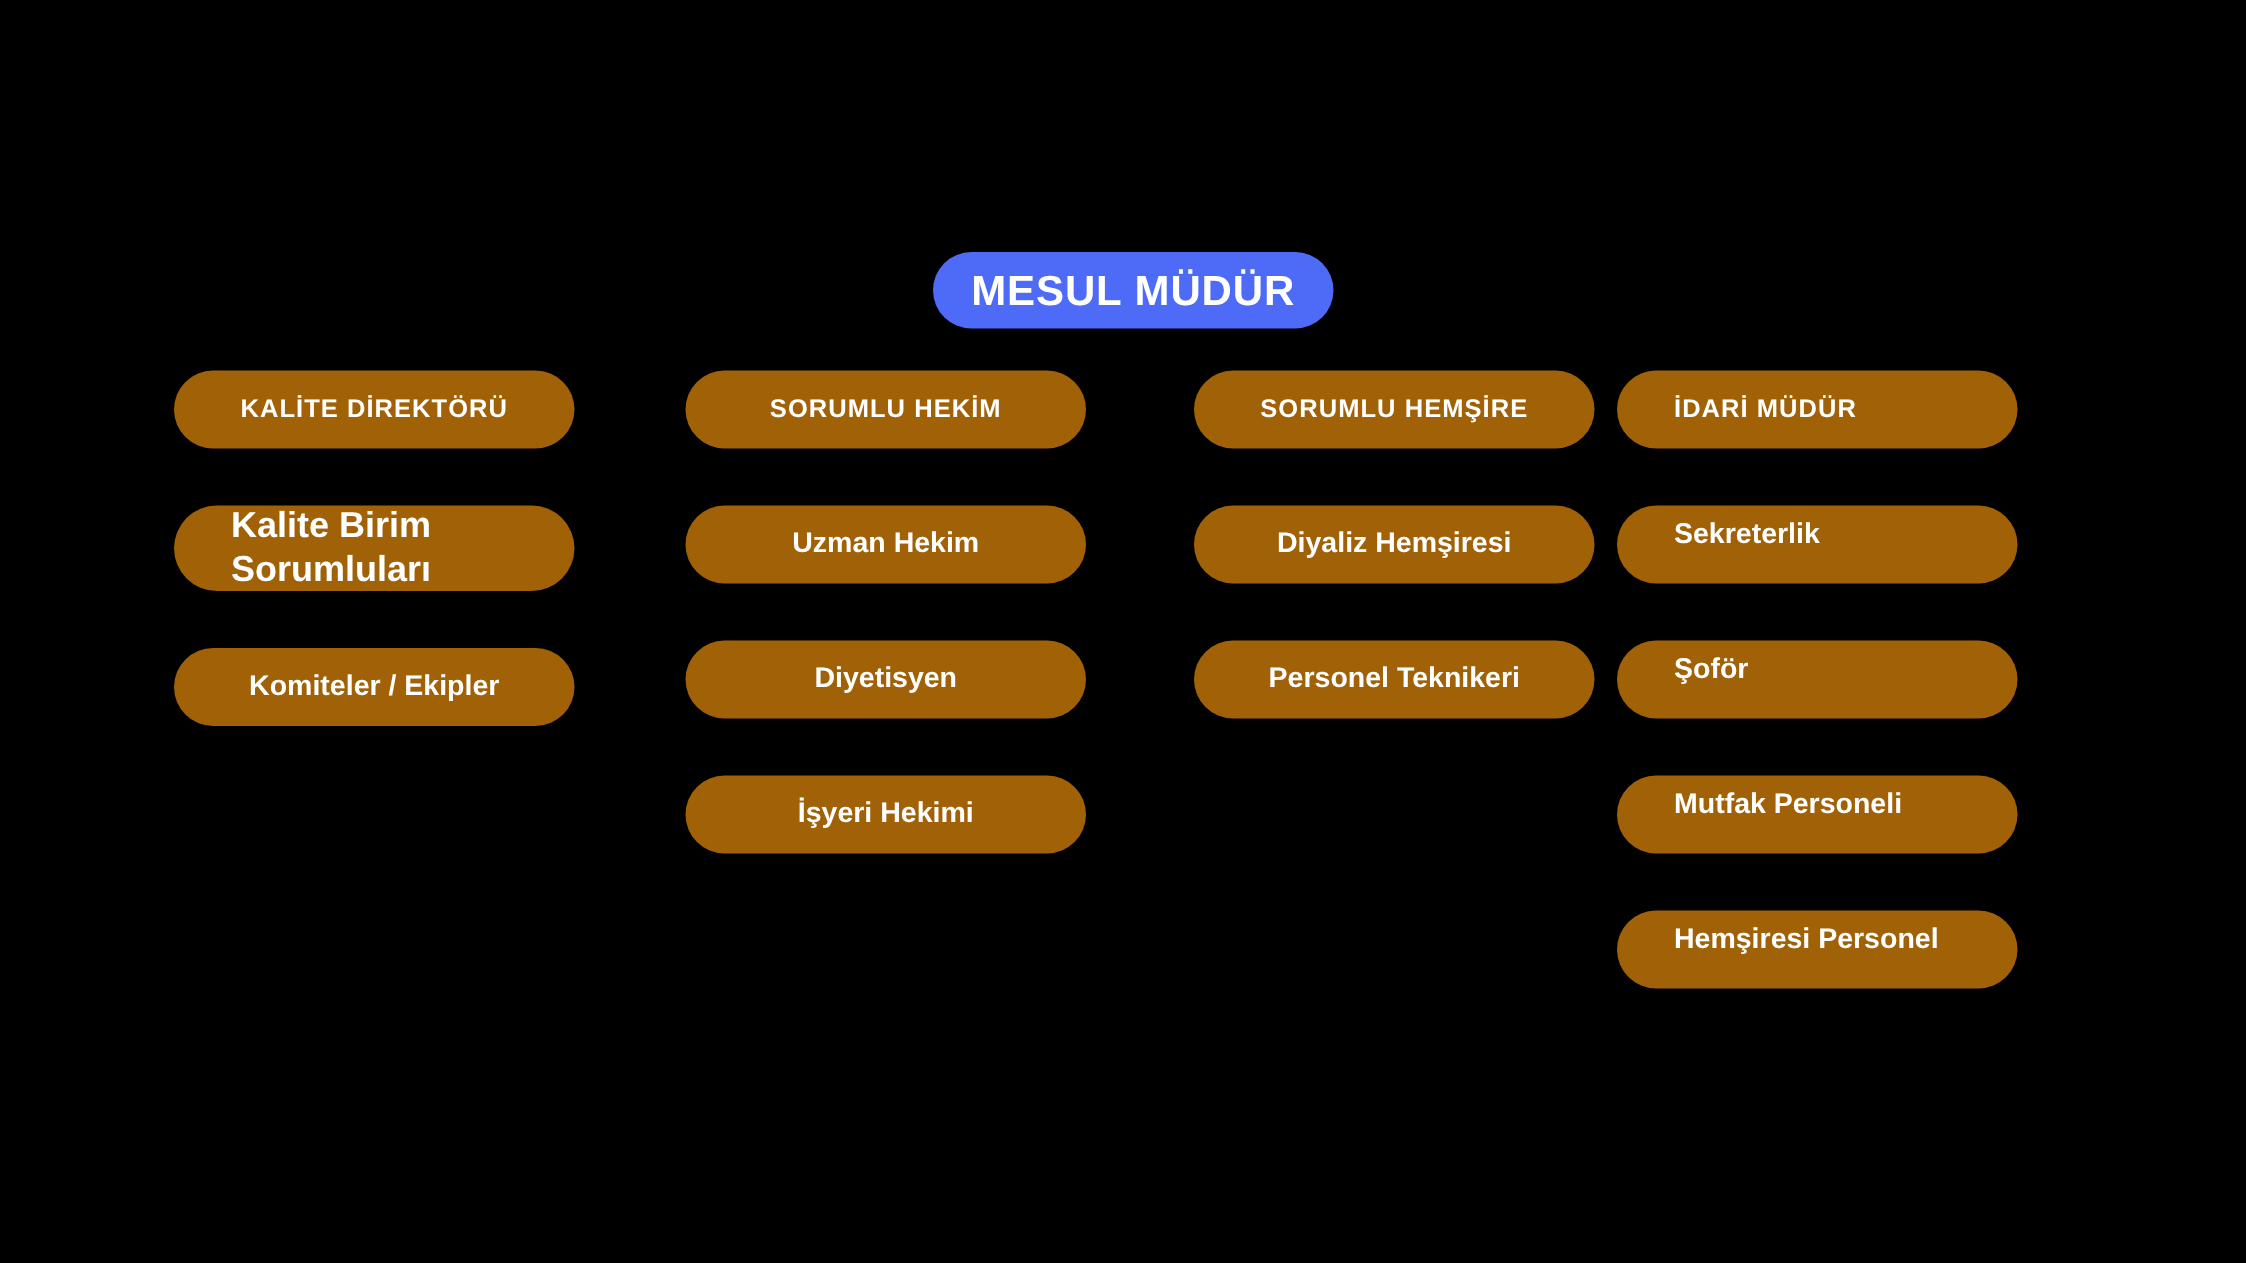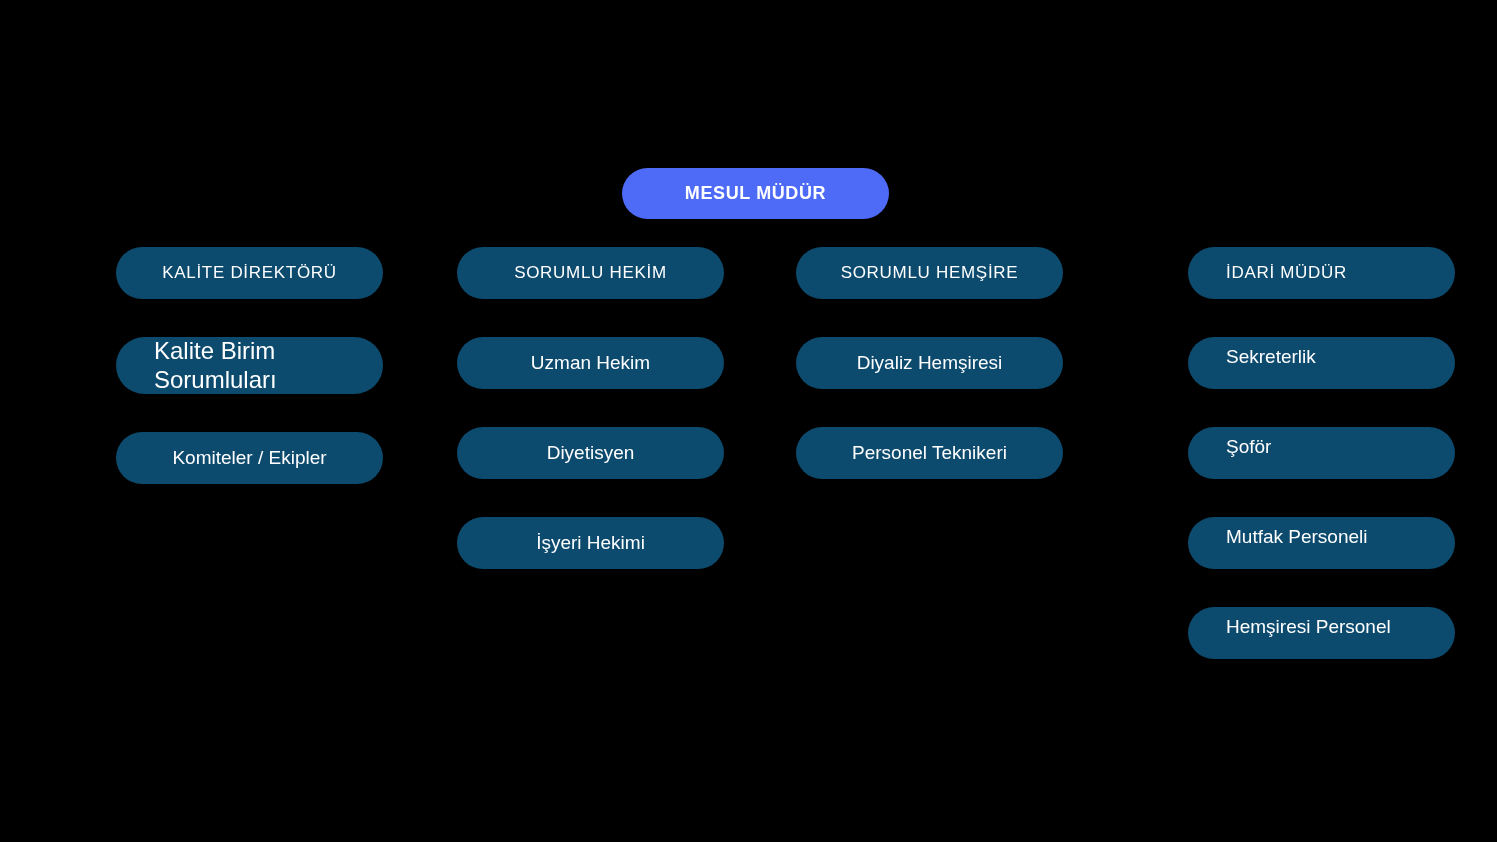--- a/index.html
+++ b/index.html
@@ -36,46 +36,46 @@
   }
 
   
   .root-pill {
     left: 622px;
     top: 168px;
     width: 267px;
     height: 51px;
     justify-content: center;
     text-align: center;
-    font-size: 18px;
+    font-size: 28px;
     letter-spacing: 0.6px;
     padding: 0 16px;
   }
 
   
   .column {
     position: absolute;
     top: 247px;
     width: 267px;
   }
   .col-1 { left: 116px; }
   .col-2 { left: 457px; }
   .col-3 { left: 796px; }
-  .col-4 { left: 1188px; }
+  .col-4 { left: 1078px; }
 
   .node {
     position: relative;
     box-sizing: border-box;
     width: 267px;
-    background: #0c4a6e;
+    background: #a16207;
     border-radius: 999px;
     color: #ffffff;
     display: flex;
     align-items: center;
-    font-weight: normal;
+    font-weight: bold;
     margin-bottom: 38px;
     line-height: 1.2;
   }
 
   
   .node.header {
     height: 52px;
     justify-content: center;
     text-align: center;
     font-size: 17px;

